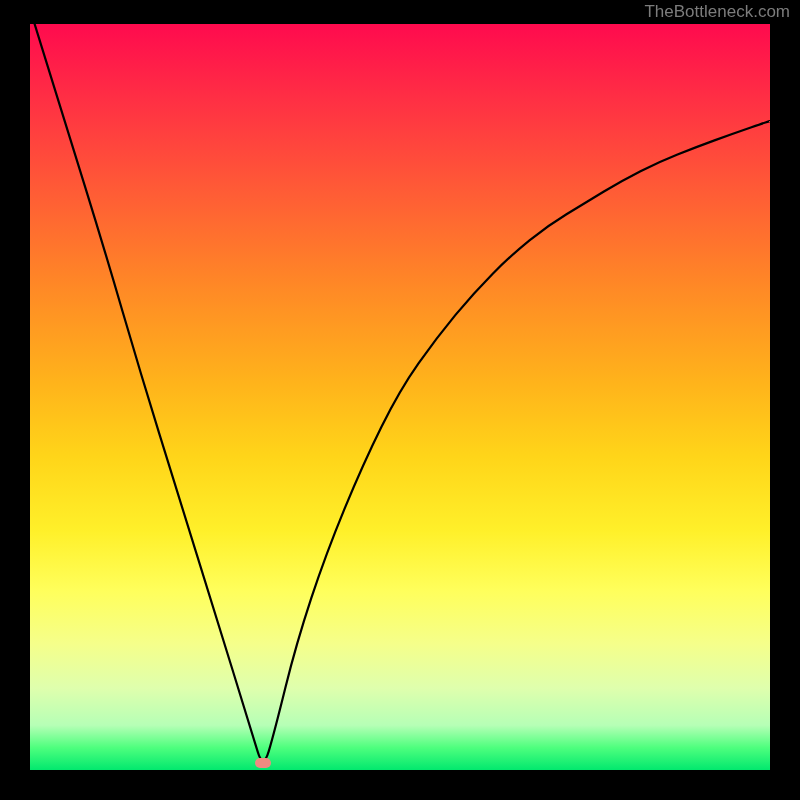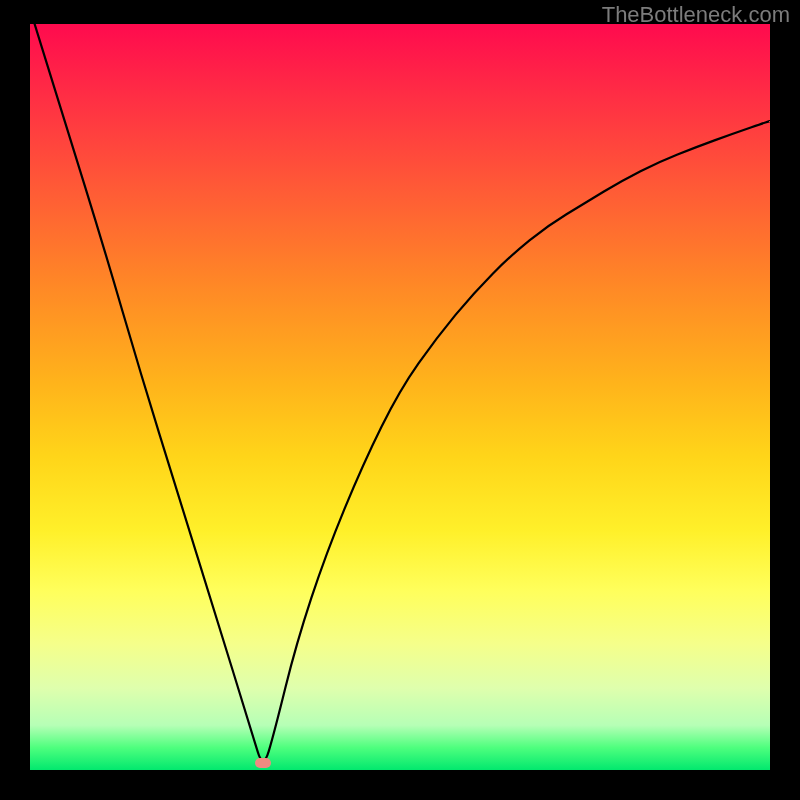--- a/index.html
+++ b/index.html
@@ -59,21 +59,21 @@
     height: 10px;
     background: #ef8b81;
     border-radius: 5px;
     bottom: 2px;
   }
   .watermark {
     position: absolute;
     top: 2px;
     right: 10px;
     color: #7c7c7c;
-    font-size: 22px;
+    font-size: 17px;
     font-weight: 500;
     letter-spacing: 0px;
   }
 </style>
 </head>
 <body>
 
 <div class="outer">
 
   <div class="plot-area">

